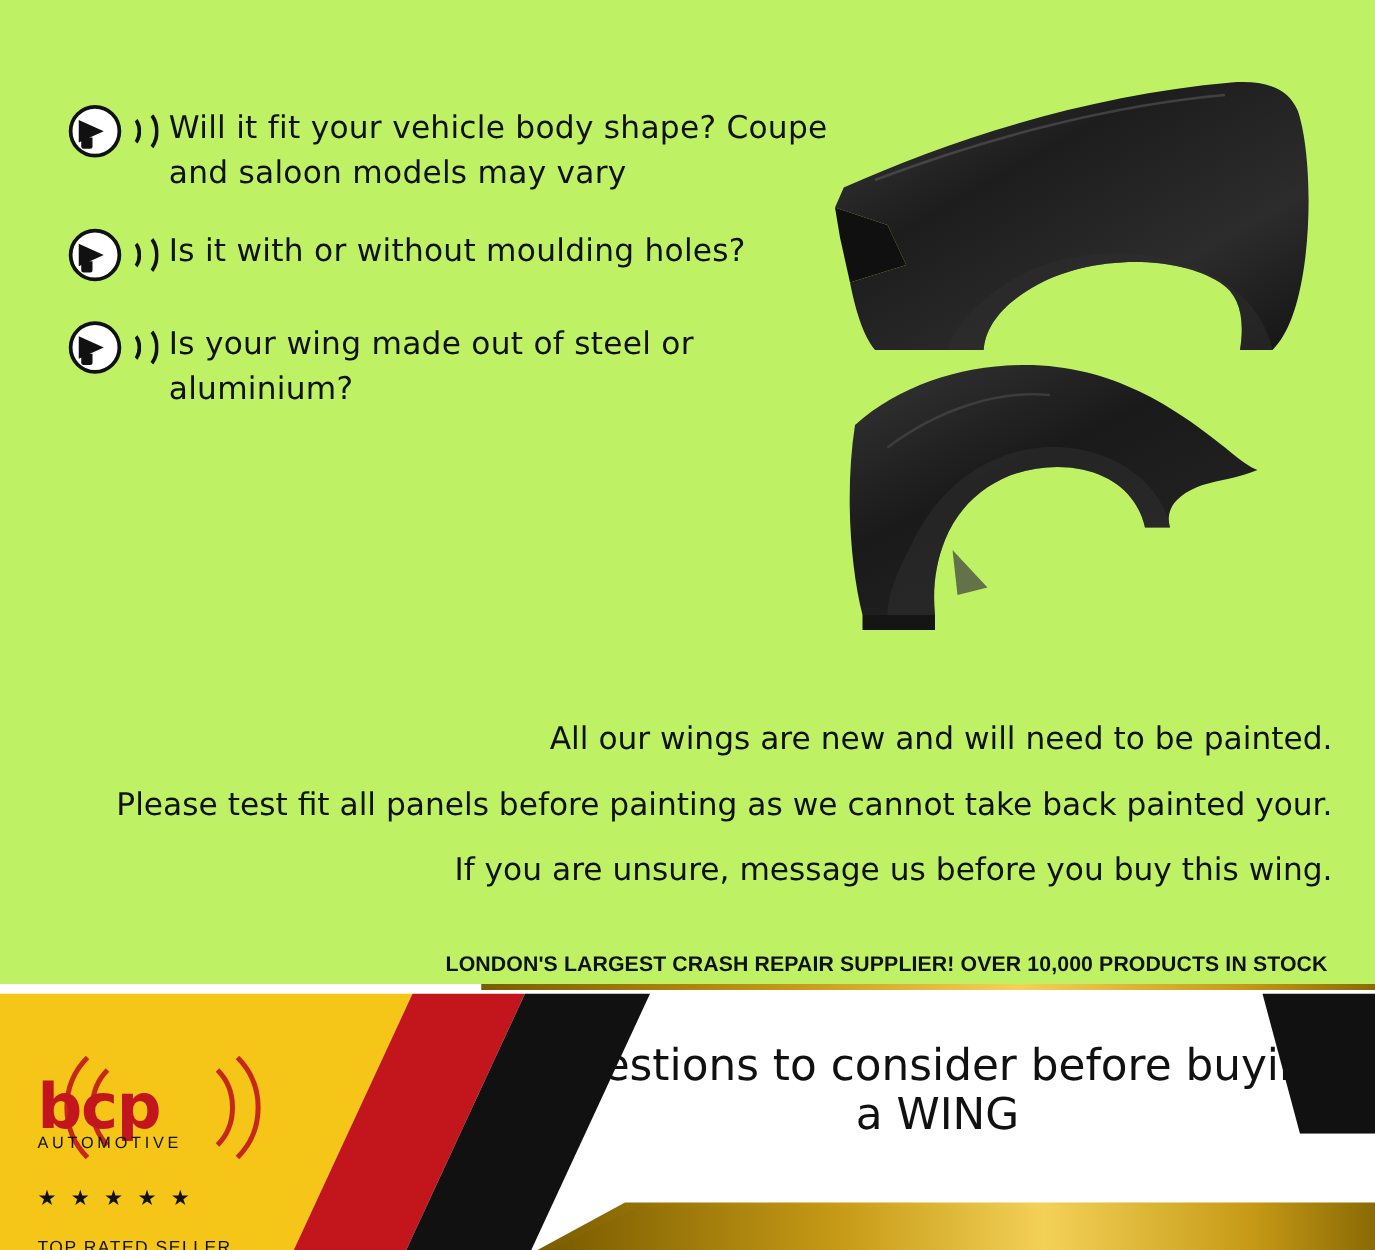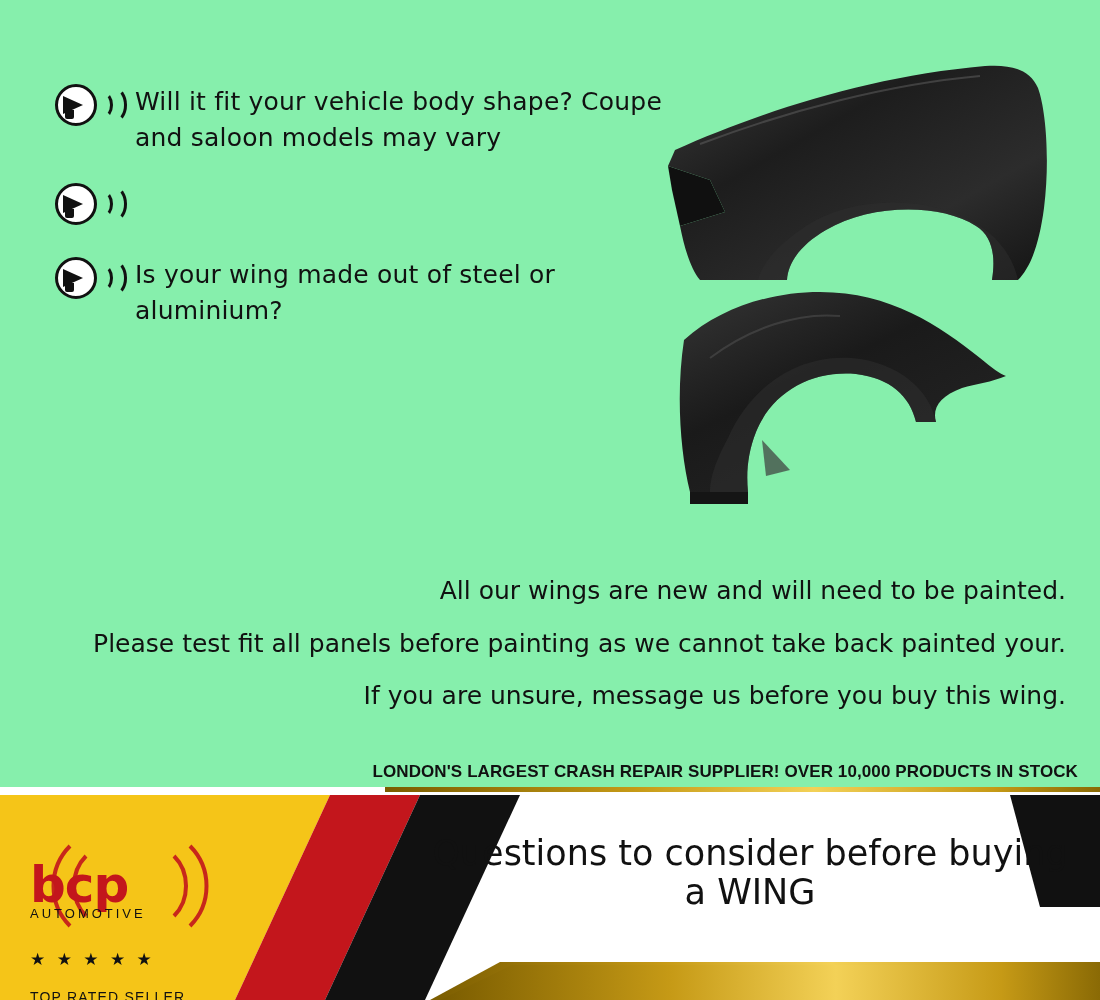--- a/index.html
+++ b/index.html
@@ -7,21 +7,21 @@
     padding: 0;
     background: #ffffff;
   }
   body {
     font-family: "DejaVu Sans", sans-serif;
   }
   #page {
     position: relative;
     width: 1100px;
     height: 1000px;
-    background: #86efac;
+    background: #bef264;
     overflow: hidden;
   }
 
   
   .questions {
     position: absolute;
     left: 55px;
     top: 82px;
     width: 620px;
   }
@@ -118,21 +118,21 @@
   .note {
     font-size: 25px;
     line-height: 1.3;
     margin-bottom: 20px;
     padding: 0 34px;
   }
 
   
   .strip-text {
     position: absolute;
-    right: 22px;
+    right: 38px;
     top: 762px;
     font-size: 17px;
     font-weight: bold;
     color: #111;
     letter-spacing: 0.1px;
     font-family: "Liberation Sans", sans-serif;
   }
 
   
   .bottom-band {
@@ -210,20 +210,21 @@
 
 
     <div class="question-row">
       <div class="megaphone">
         <div class="mega-circle"></div>
         <div class="mega-horn"></div>
         <div class="mega-handle"></div>
         <div class="wave wave-1"></div>
         <div class="wave wave-2"></div>
       </div>
+      <div class="q-text">Is it with or without moulding holes?</div>
     </div>
 
     <div class="question-row">
       <div class="megaphone">
         <div class="mega-circle"></div>
         <div class="mega-horn"></div>
         <div class="mega-handle"></div>
         <div class="wave wave-1"></div>
         <div class="wave wave-2"></div>
       </div>

